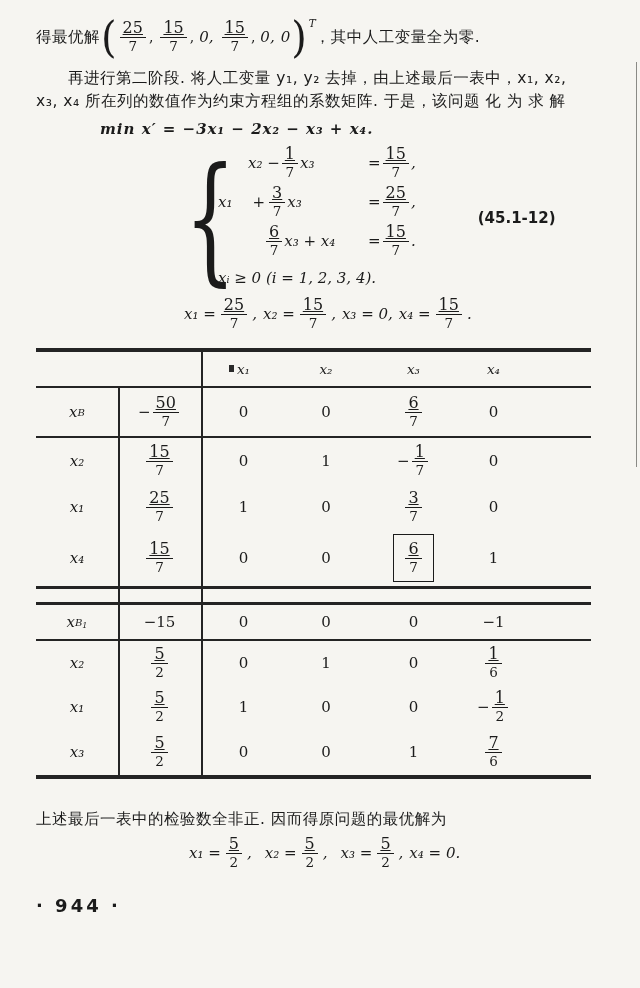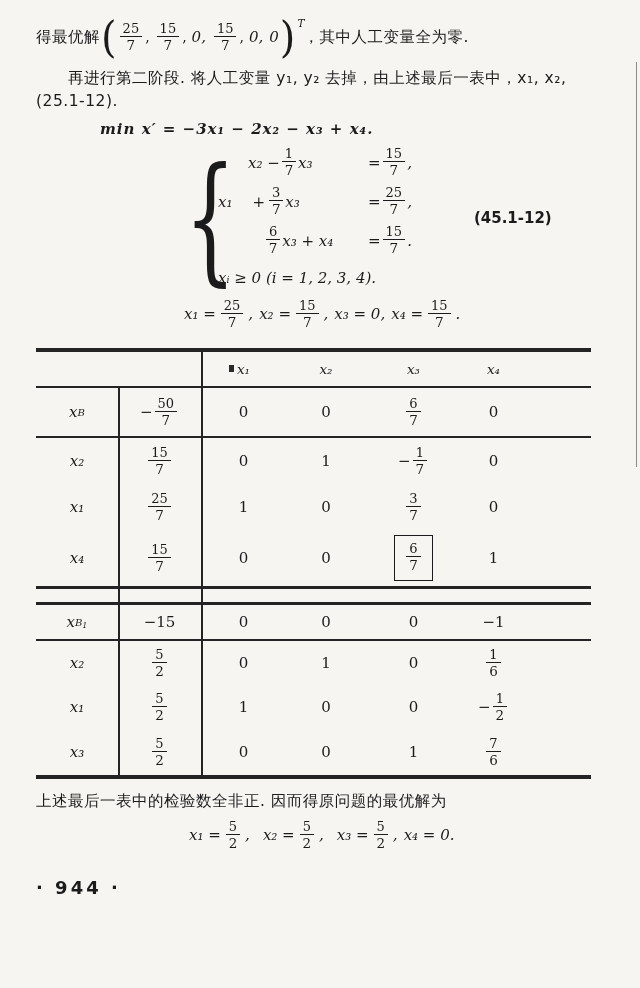--- a/index.html
+++ b/index.html
@@ -11,21 +11,21 @@
   .sheet{position:relative;width:640px;height:988px;padding:16px 30px 0 36px;box-sizing:border-box;}
 
   
   .cn{font-size:15.5px;line-height:23px;letter-spacing:.5px;}
   .math{font-family:"DejaVu Serif","Liberation Serif",serif;font-style:italic;font-size:15px;}
   .bold{font-weight:bold;}
 
   
   .fr{display:inline-block;vertical-align:middle;text-align:center;line-height:1;
       font-family:"DejaVu Serif","Liberation Serif",serif;margin:0 2px;}
-  .fr .n{display:block;font-size:13px;padding:0 3px 1px;}
+  .fr .n{display:block;font-size:16px;padding:0 3px 1px;text-decoration:underline;}
   .fr .d{display:block;font-size:13.5px;border-top:1.4px solid #1b1b1b;padding-top:2px;}
 
   
   .intro-line{display:flex;align-items:center;height:42px;}
   .bigp{font-family:"DejaVu Serif",serif;font-size:40px;font-weight:400;line-height:0;
         display:inline-block;transform:scaleY(1.05);margin:0 1px;}
   .supT{font-size:10.5px;font-style:italic;position:relative;top:-14px;left:1px;
         font-family:"DejaVu Serif",serif;}
   .sep{margin:0 5px 0 1px;font-family:"DejaVu Serif",serif;font-size:14px;}
 
@@ -70,21 +70,21 @@
   .hrule{height:0;border-top:2px solid #242424;}
   .thick{border-top-width:4px;}
   .midrule{height:13px;border-top:3.5px solid #242424;border-bottom:3.5px solid #242424;}
   .botrule{border-top-width:4px;}
   .sb{font-size:10px;font-style:italic;font-family:"DejaVu Serif",serif;}
   .sbsb{font-size:8px;position:relative;top:3px;font-style:italic;font-family:"DejaVu Serif",serif;}
   .pivot{border:1.7px solid #1b1b1b;padding:6px 9px 7px;display:inline-block;}
   .artifact-dot{position:absolute;left:193px;top:17px;width:5px;height:7px;background:#2a2a2a;}
 
   
-  .conclusion{margin-top:11px;}
+  .conclusion{margin-top:29px;}
   .pagenum{margin-top:22px;font-size:18px;font-weight:bold;letter-spacing:3px;}
 
   
   .edge-line{position:absolute;right:3px;top:62px;height:405px;width:1px;background:#8a8a86;}
 </style>
 </head>
 <body>
 
 <div class="sheet">
 
@@ -111,21 +111,21 @@
       <span class="math">0,</span>
       <span class="sep"></span>
       <span class="math">0</span>
       <span class="bigp">)</span>
       <span class="supT">T</span>
       <span class="cn">，其中人工变量全为零.</span>
   </div>
 
   <div class="para">
     <div class="cn l1">再进行第二阶段. 将人工变量 y₁, y₂ 去掉，由上述最后一表中，x₁, x₂,</div>
-    <div class="cn">(25.1-12).</div>
+    <div class="cn">x₃, x₄ 所在列的数值作为约束方程组的系数矩阵.  于是，该问题 化 为 求 解</div>
   </div>
 
   <div class="objective math">min x′ = −3x₁ − 2x₂ − x₃ + x₄.</div>
 
   <div class="system">
     <span class="brace">{</span>
     <div class="eqs">
       <div class="eqrow">
         <span class="lhs">
             <span class="math" style="margin-left:30px;">x₂ −</span>

